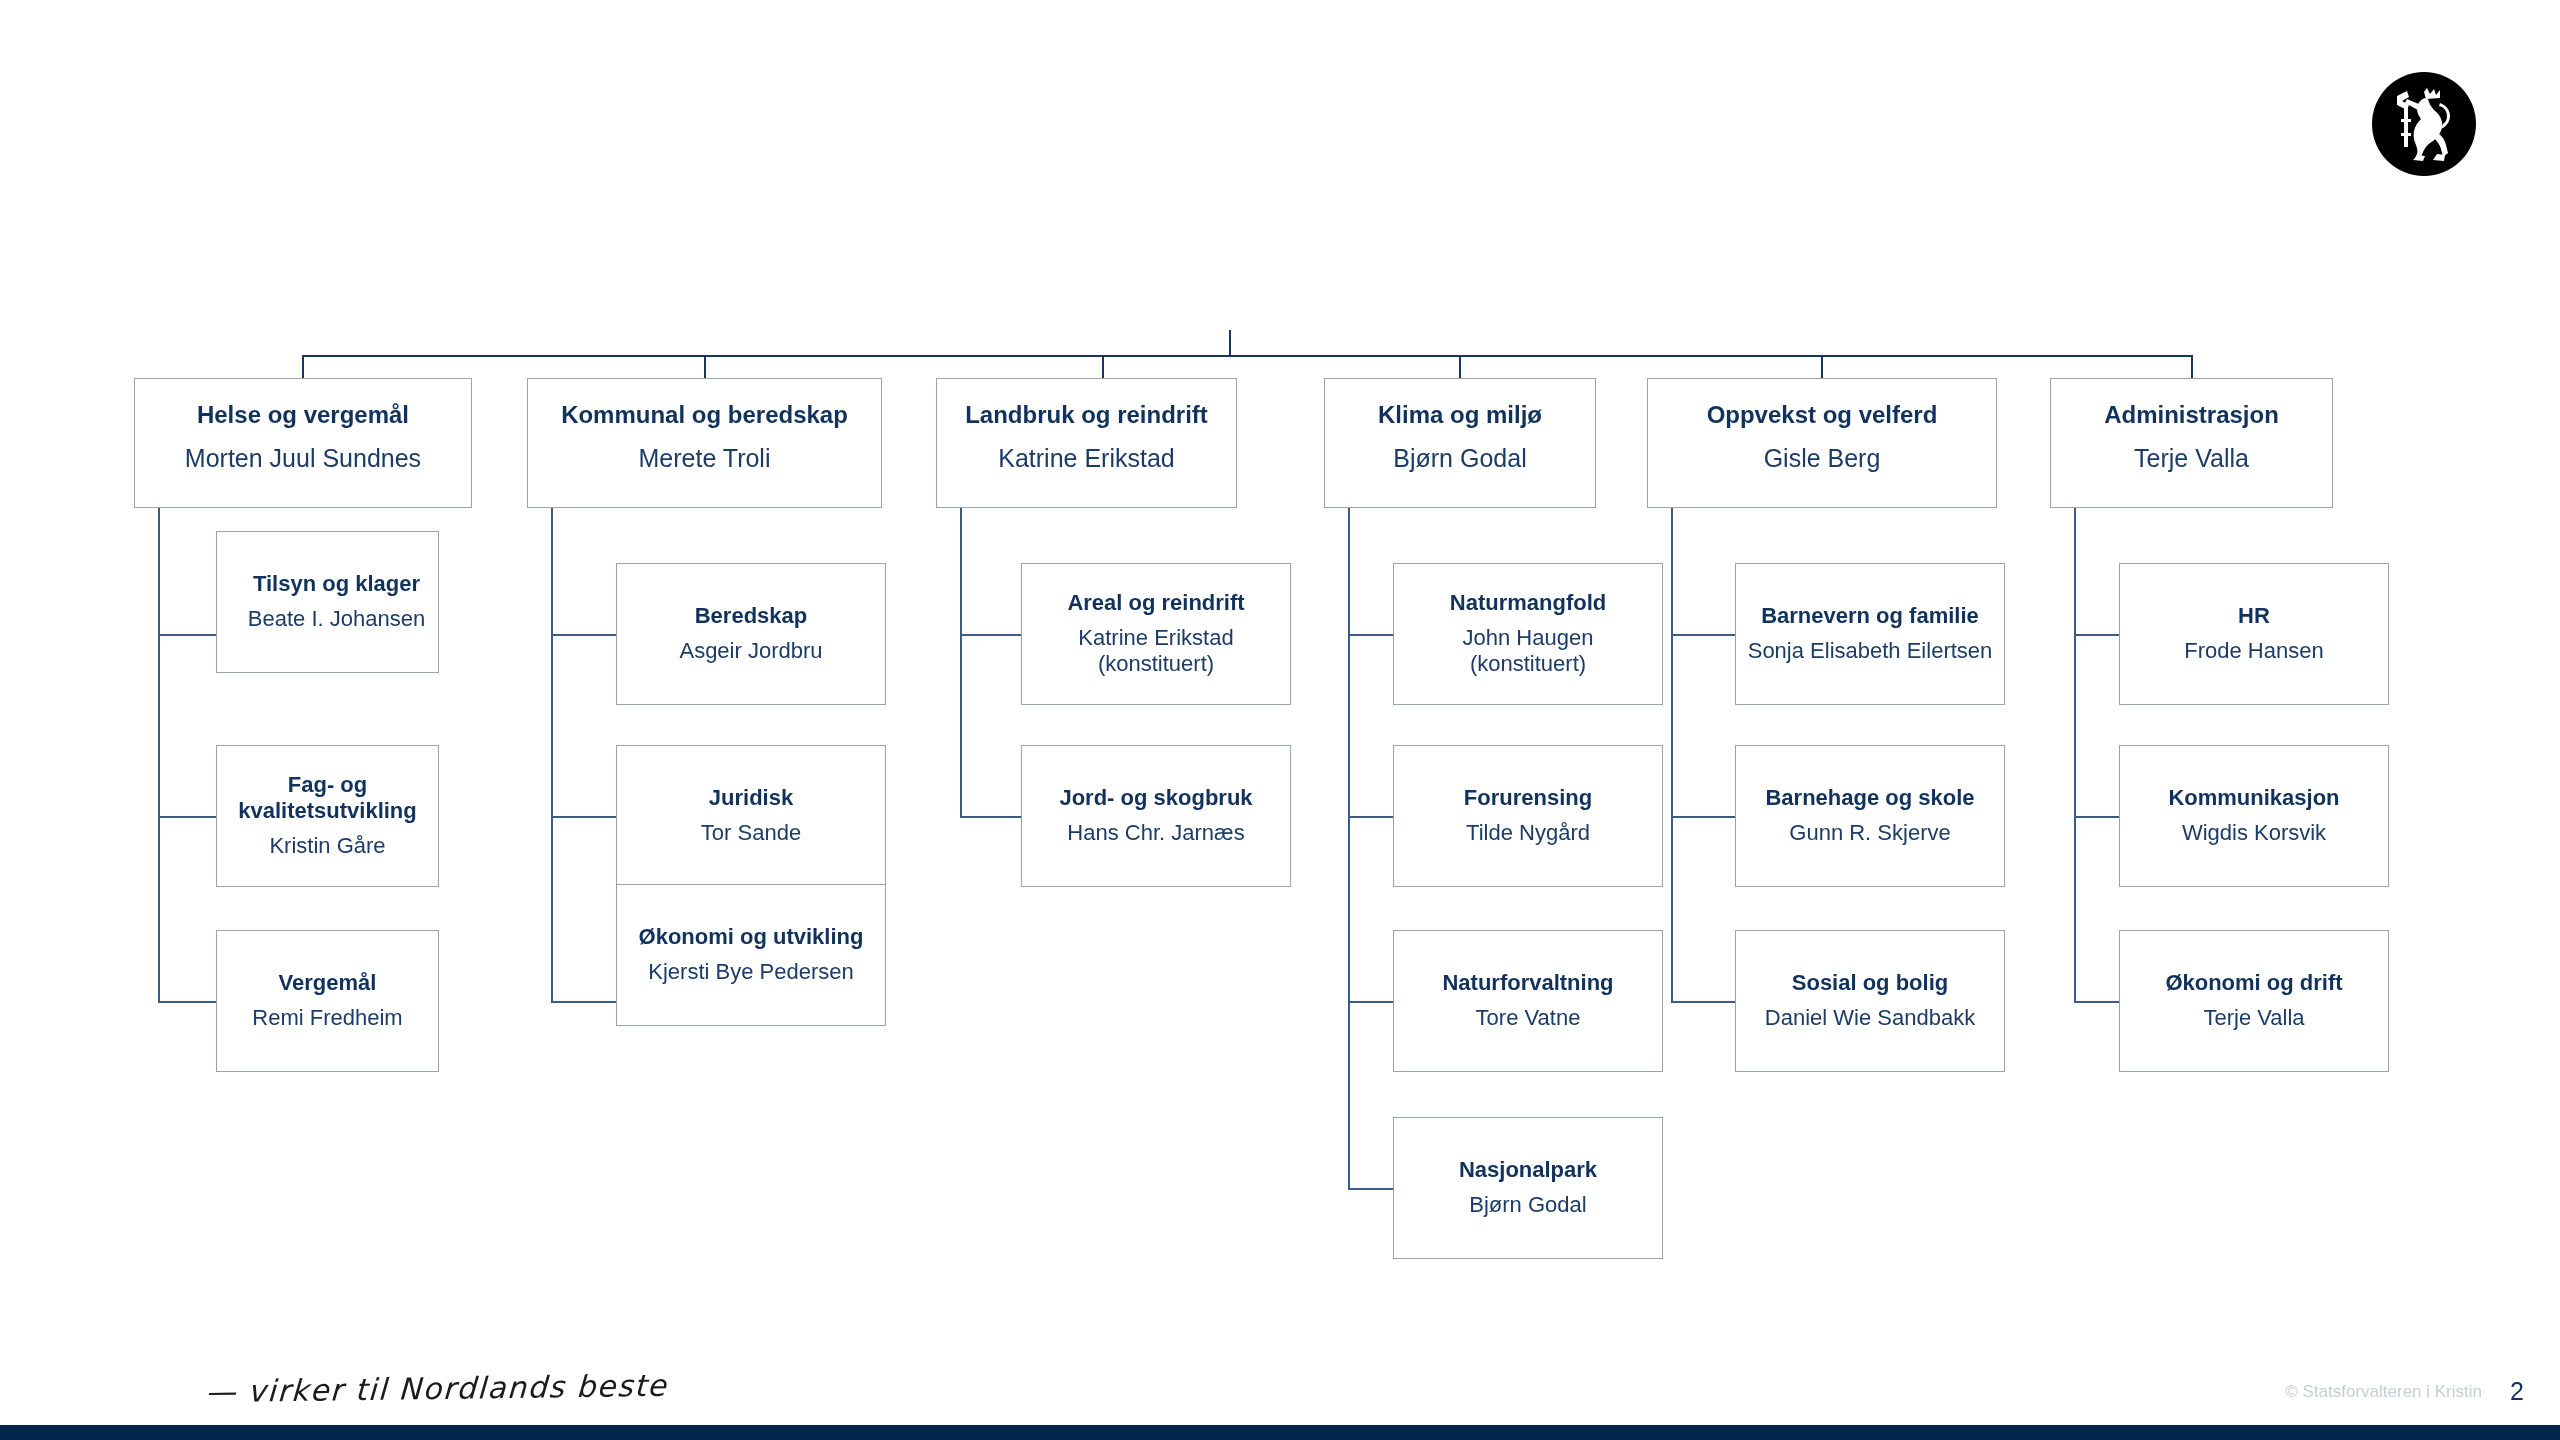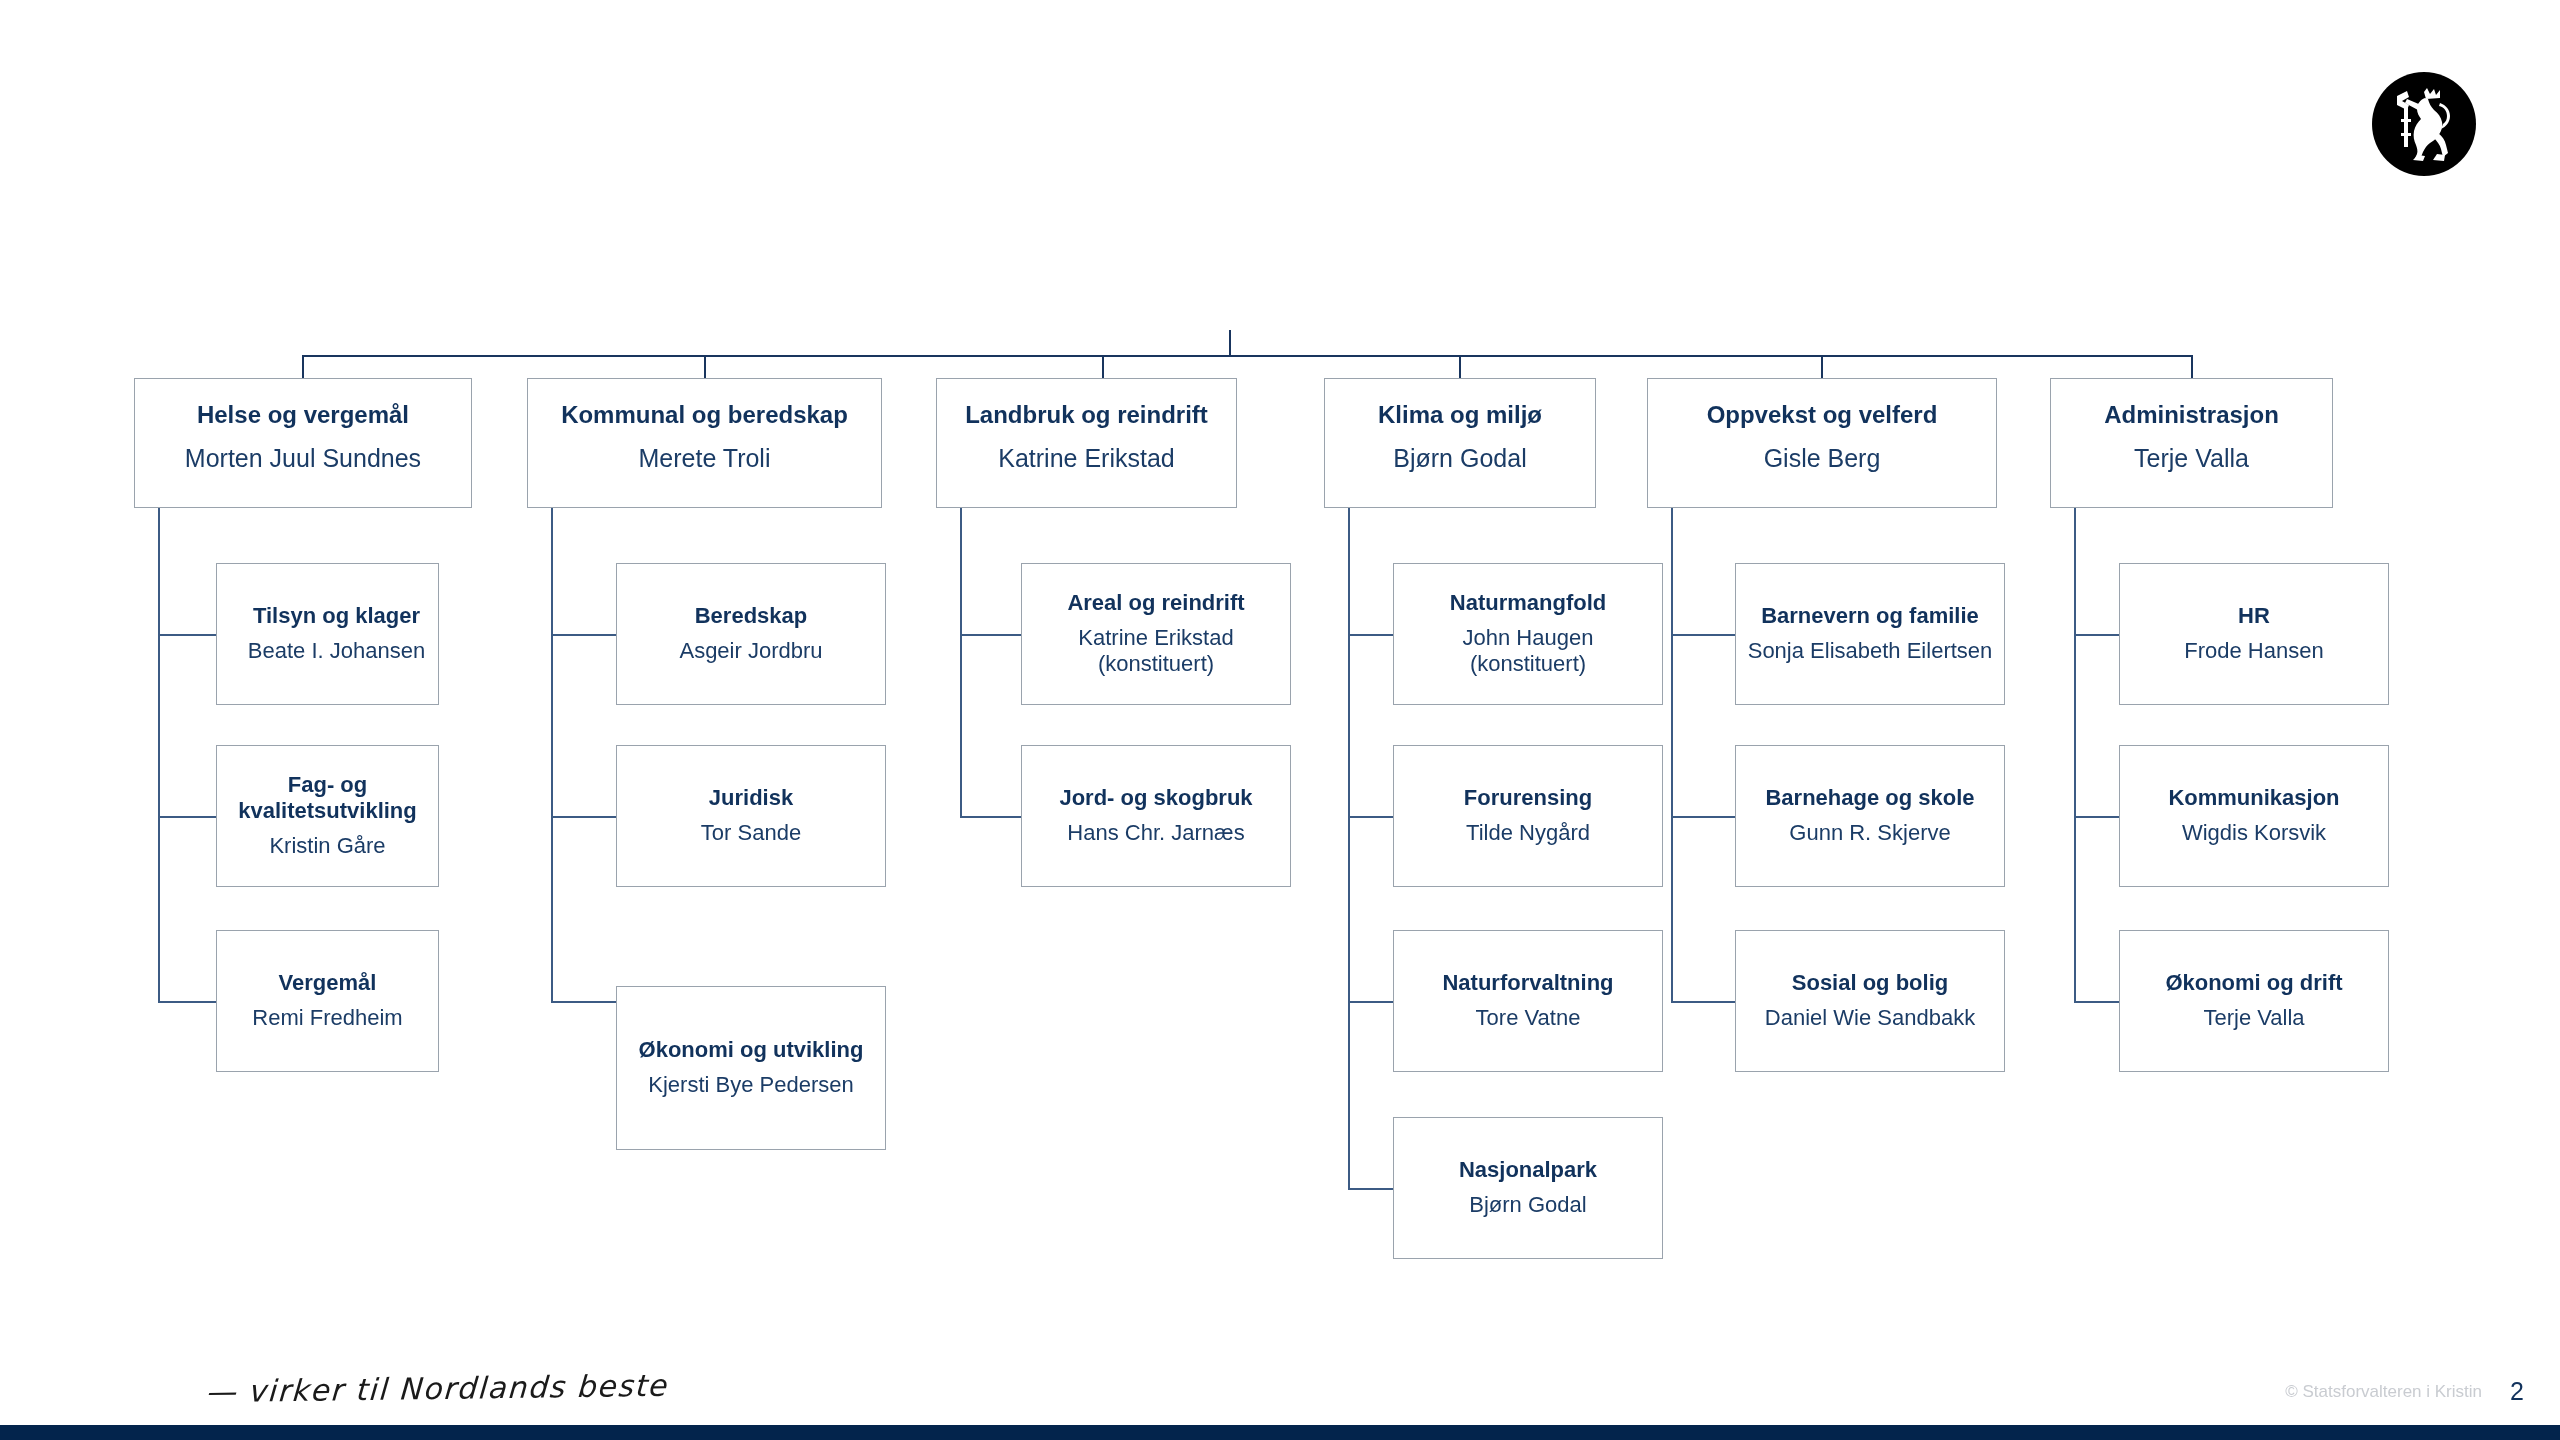--- a/index.html
+++ b/index.html
@@ -139,21 +139,21 @@
   <div id="generated">
       <div class="vline" style="left: 1229px; top: 330px; width: 2px; height: 25px;"></div>
       <div class="hline" style="left: 303px; top: 355px; width: 1888.5px; height: 2px;"></div>
       <div class="vline" style="left: 302px; top: 355px; width: 2px; height: 23px;"></div>
       <div class="node dept" style="left: 134px; width: 338px;">
         <div class="title">Helse og vergemål</div>
         <div class="person">Morten Juul Sundnes</div>
       </div>
       <div class="vline thin" style="left: 158px; top: 508px; width: 2px; height: 493px;"></div>
       <div class="hline thin" style="left: 158px; top: 634px; width: 58px; height: 2px;"></div>
-      <div class="node unit" style="left: 216px; top: 563px; width: 223px; height: 142px; padding-left: 28px;">
+      <div class="node unit" style="left: 216px; top: 531px; width: 223px; height: 142px; padding-left: 28px;">
         <div class="title">Tilsyn og klager</div>
         <div class="person">Beate I. Johansen</div>
       </div>
       <div class="hline thin" style="left: 158px; top: 816px; width: 58px; height: 2px;"></div>
       <div class="node unit" style="left: 216px; top: 745px; width: 223px; height: 142px;">
         <div class="title">Fag- og kvalitetsutvikling</div>
         <div class="person">Kristin Gåre</div>
       </div>
       <div class="hline thin" style="left: 158px; top: 1001px; width: 58px; height: 2px;"></div>
       <div class="node unit" style="left: 216px; top: 930px; width: 223px; height: 142px;">
@@ -170,21 +170,21 @@
       <div class="node unit" style="left: 616px; top: 563px; width: 270px; height: 142px;">
         <div class="title">Beredskap</div>
         <div class="person">Asgeir Jordbru</div>
       </div>
       <div class="hline thin" style="left: 551px; top: 816px; width: 65px; height: 2px;"></div>
       <div class="node unit" style="left: 616px; top: 745px; width: 270px; height: 142px;">
         <div class="title">Juridisk</div>
         <div class="person">Tor Sande</div>
       </div>
       <div class="hline thin" style="left: 551px; top: 1001px; width: 65px; height: 2px;"></div>
-      <div class="node unit" style="left: 616px; top: 986px; width: 270px; height: 164px;">
+      <div class="node unit" style="left: 616px; top: 884px; width: 270px; height: 142px;">
         <div class="title">Økonomi og utvikling</div>
         <div class="person">Kjersti Bye Pedersen</div>
       </div>
       <div class="vline" style="left: 1101.5px; top: 355px; width: 2px; height: 23px;"></div>
       <div class="node dept" style="left: 936px; width: 301px;">
         <div class="title">Landbruk og reindrift</div>
         <div class="person">Katrine Erikstad</div>
       </div>
       <div class="vline thin" style="left: 960px; top: 508px; width: 2px; height: 308px;"></div>
       <div class="hline thin" style="left: 960px; top: 634px; width: 61px; height: 2px;"></div>

